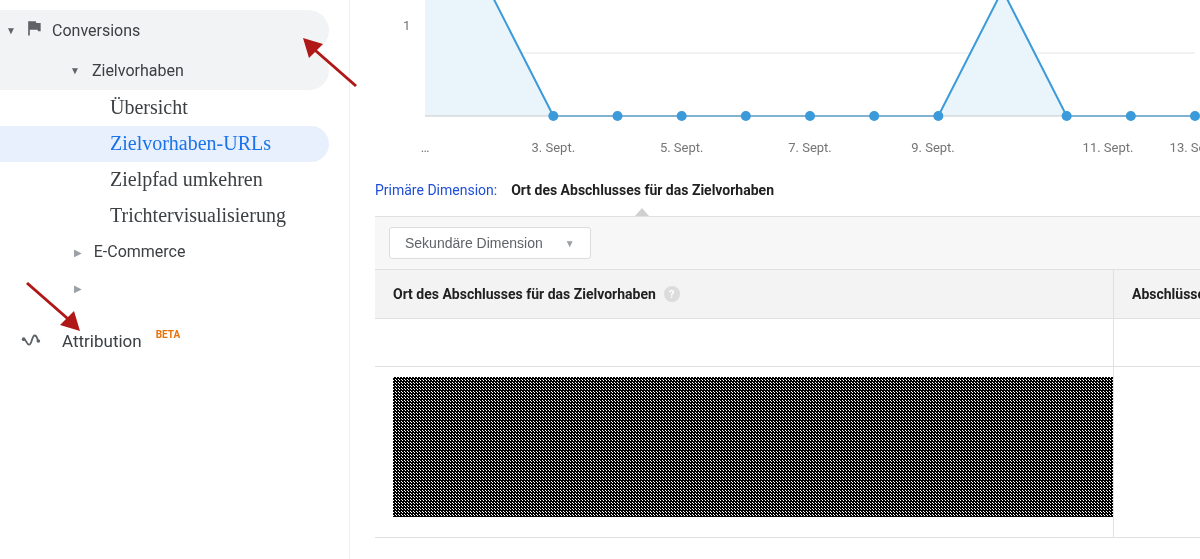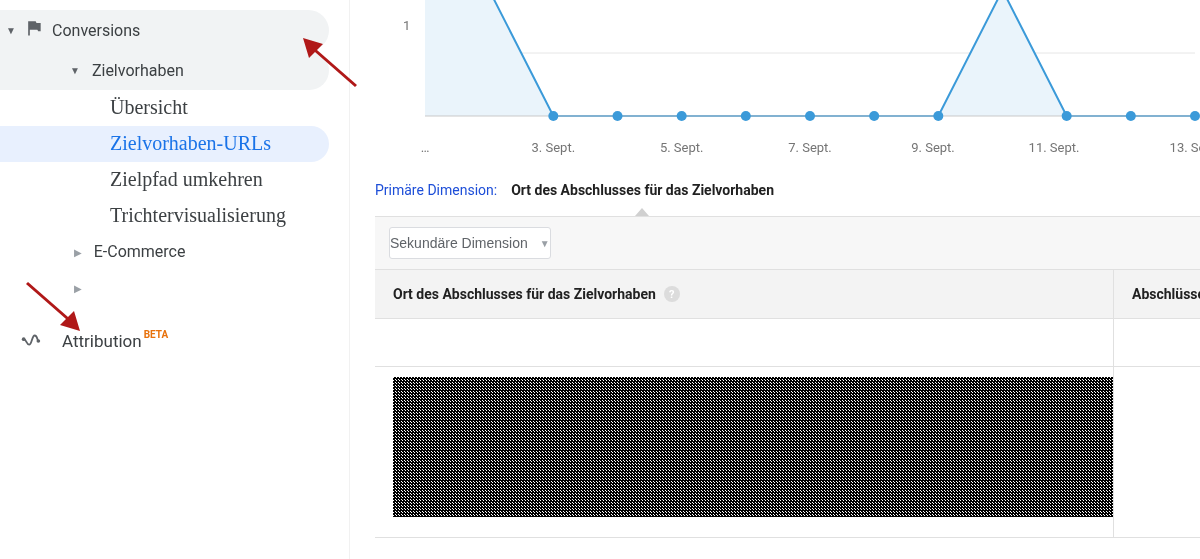--- a/index.html
+++ b/index.html
@@ -67,21 +67,21 @@
       padding: 12px 12px 12px 20px;
       font-size: 17px; color: #3c4043;
       cursor: pointer;
     }
     .bottom-item .icn {
       width: 42px; display: inline-flex; align-items: center;
       color: #5f6368; font-size: 20px;
     }
     .beta {
       font-size: 10px; font-weight: 700; color: #e8710a;
-      margin-left: 2px; position: relative; top: -6px;
+      margin-left: 14px; position: relative; top: -6px;
     }
     
     .main { flex: 1; padding: 0 0 0 25px; position: relative; }
     .chart-wrap { height: 170px; position: relative; }
     .chart-svg { position: absolute; left: 0; top: -20px; }
     .x-ticks { position: absolute; left: 0; right: 0; top: 140px; height: 20px; color: #757575; font-size: 13px; }
     .x-tick { position: absolute; transform: translateX(-50%); white-space: nowrap; }
     .y-tick { position: absolute; left: 28px; color: #757575; font-size: 13px; }
     .dim-row { display: flex; align-items: center; gap: 14px; padding: 6px 0 10px 0; margin-top: 6px; font-size: 14px; }
     .dim-label { color: #1d4ed8; }
@@ -89,22 +89,22 @@
     .caret-up {
       width: 0; height: 0; border-left: 7px solid transparent; border-right: 7px solid transparent;
       border-bottom: 8px solid #d0d0d0; margin-left: 260px;
     }
     .toolbar {
       background: #f7f7f7; border: 1px solid #e0e0e0; border-left: none;
       padding: 10px 14px; display: flex; align-items: center;
     }
     .sec-dim-btn {
       background: #fff; border: 1px solid #dadce0; border-radius: 3px;
-      padding: 7px 0; font-size: 14px; color: #5f6368;
-      display: inline-flex; align-items: center; gap: 12px; cursor: pointer;
+      padding: 7px 15px; font-size: 14px; color: #5f6368;
+      display: inline-flex; align-items: center; gap: 22px; cursor: pointer;
     }
     .sec-dim-btn .dd { font-size: 10px; color: #9aa0a6; }
     .theader {
       display: flex; align-items: stretch;
       background: #f3f3f3; border: 1px solid #e0e0e0; border-top: none; border-left: none;
     }
     .th {
       padding: 16px 18px; font-weight: 700; color: #212121; font-size: 14px;
       display: flex; align-items: center; gap: 8px;
     }
@@ -201,21 +201,21 @@
           <circle cx="691.6666666666667" cy="136" r="5" fill="#3b9ad9"></circle>
           <circle cx="755.8333333333333" cy="136" r="5" fill="#3b9ad9"></circle>
           <circle cx="820" cy="136" r="5" fill="#3b9ad9"></circle>
         </svg>
       <div class="x-ticks" id="x-ticks">
           <span class="x-tick" style="left: 50px;">…</span>
           <span class="x-tick" style="left: 178.333px;">3. Sept.</span>
           <span class="x-tick" style="left: 306.667px;">5. Sept.</span>
           <span class="x-tick" style="left: 435px;">7. Sept.</span>
           <span class="x-tick" style="left: 530px; margin-left: 28px;">9. Sept.</span>
-          <span class="x-tick" style="left: 679px;">11. Sept.</span>
+          <span class="x-tick" style="left: 733px;">11. Sept.</span>
           <span class="x-tick" style="left: 820px;">13. Sept.</span>
         </div>
     </div>
 
     <div class="dim-row">
       <span class="dim-label">Primäre Dimension:</span>
       <span class="dim-value">Ort des Abschlusses für das Zielvorhaben</span>
     </div>
     <div class="caret-up"></div>
 

